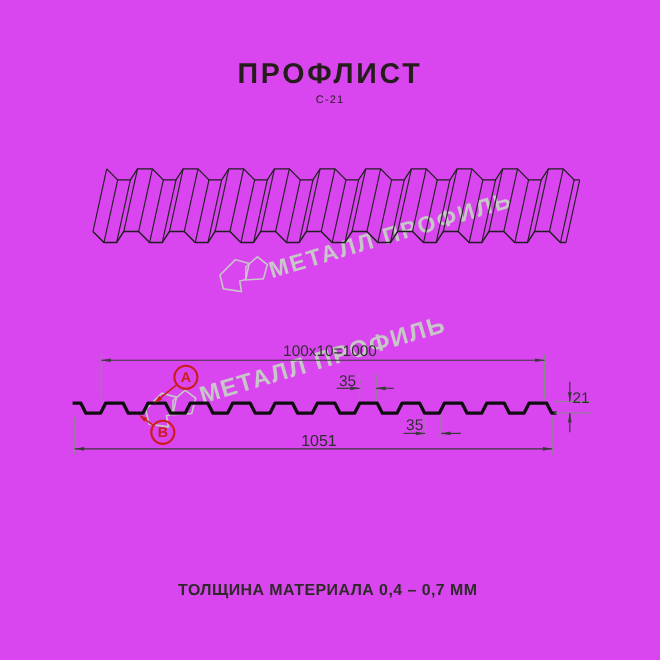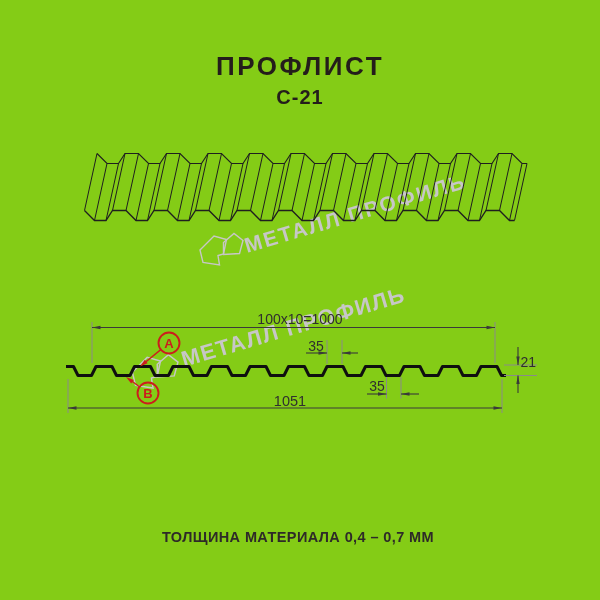--- a/index.html
+++ b/index.html
@@ -1,26 +1,26 @@
 <!DOCTYPE html>
 <html><head>
 <meta charset="utf-8">
 <style>
   html,body{margin:0;padding:0;background:#ffffff;}
   .stage{
-    position:relative;width:600px;height:600px;background:#84cc16;overflow:hidden;
+    position:relative;width:600px;height:600px;background:#d946ef;overflow:hidden;
     font-family:"Liberation Sans",sans-serif;
   }
   .title{
     position:absolute;top:51px;left:0;right:0;text-align:center;
     font-size:26px;font-weight:800;letter-spacing:2.5px;color:#241d1b;
   }
   .subtitle{
     position:absolute;top:86px;left:0;right:0;text-align:center;
-    font-size:20px;font-weight:700;letter-spacing:1px;color:#241d1b;
+    font-size:10px;font-weight:400;letter-spacing:1px;color:#241d1b;
   }
   .footer-note{
     position:absolute;top:529px;left:0;right:4px;text-align:center;
     font-size:14.5px;font-weight:700;letter-spacing:.4px;color:#2e2a28;
   }
   svg{position:absolute;left:0;top:0;}
   text.dim{font-family:"Liberation Sans",sans-serif;fill:#2f2f2f;}
   text.wm{font-family:"Liberation Sans",sans-serif;font-weight:700;}
   text.callout{font-family:"Liberation Sans",sans-serif;font-weight:700;}
 </style>

